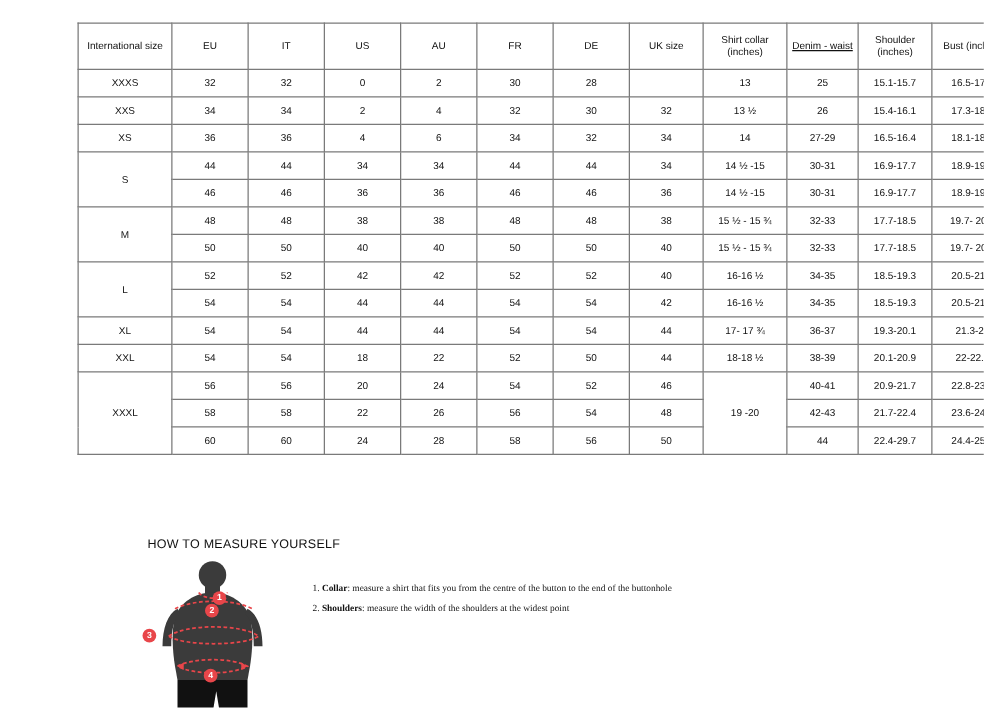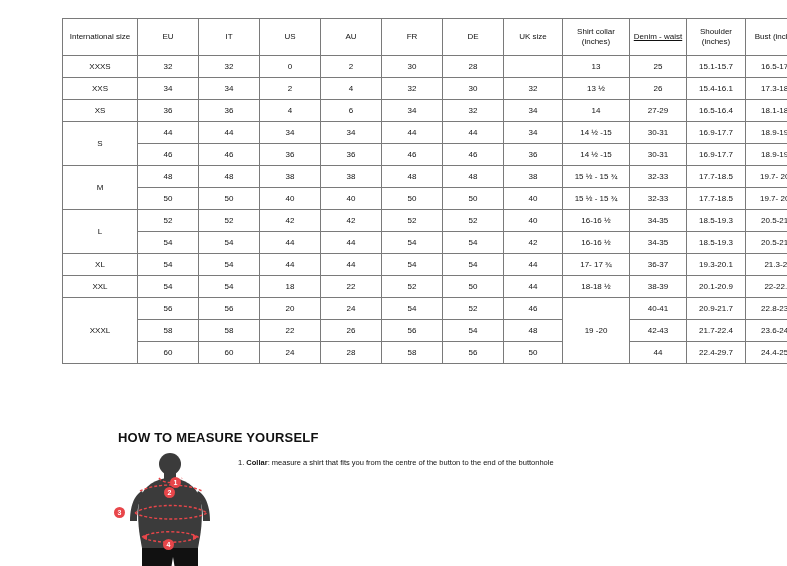--- a/index.html
+++ b/index.html
@@ -55,22 +55,22 @@
   td.intl-center { text-align: center; }
 
   
   .measure {
     position: absolute;
     left: 118px;
     top: 430px;
     width: 600px;
   }
   .measure-title {
-    font-size: 13px;
-    font-weight: bold;
+    font-size: 10px;
+    font-weight: normal;
     letter-spacing: 0.2px;
     color: #111;
     margin-bottom: 6px;
   }
   .measure-body {
     position: relative;
     display: flex;
     align-items: flex-start;
   }
   .figure-wrap {
@@ -84,22 +84,23 @@
     padding-top: 6px;
   }
   .instructions li {
     font-size: 7.5px;
     line-height: 1.55;
     margin-bottom: 4px;
     color: #111;
     list-style: none;
   }
   .instructions ol {
-    margin: 0;
+    margin: 12px;
     padding: 0;
+    font-family: Liberation Serif, serif;
   }
   .instructions .num {
     font-weight: normal;
   }
   .instructions b {
     font-weight: bold;
   }
   .badge {
     position: absolute;
     width: 11px;
@@ -360,19 +361,20 @@
         </svg>
         <div class="badge" style="left:52px; top:26px;">1</div>
         <div class="badge" style="left:46px; top:36px;">2</div>
         <div class="badge" style="left:-4px; top:56px;">3</div>
         <div class="badge" style="left:45px; top:88px;">4</div>
       </div>
 
       <div class="instructions">
         <ol id="instr-list">
             <li><span class="num">1.</span> <b>Collar</b><span>: measure a shirt that fits you from the centre of the button to the end of the buttonhole</span></li>
+            <li><span class="num">2.</span> <b>Shoulders</b><span>: measure the width of the shoulders at the widest point</span></li>
           </ol>
       </div>
 
     </div>
   </div>
 
 </div>
 
 </body></html>

